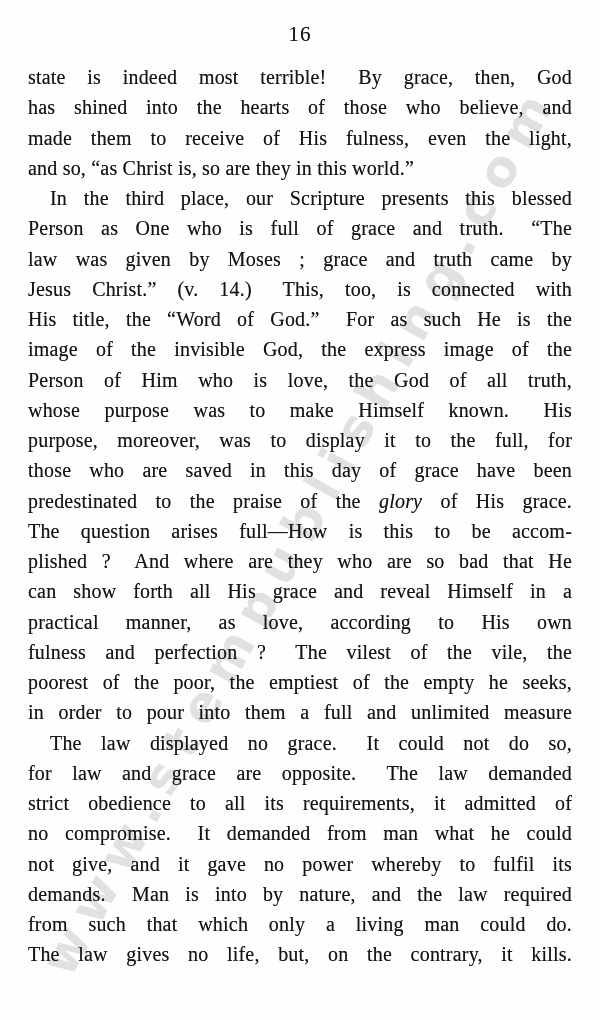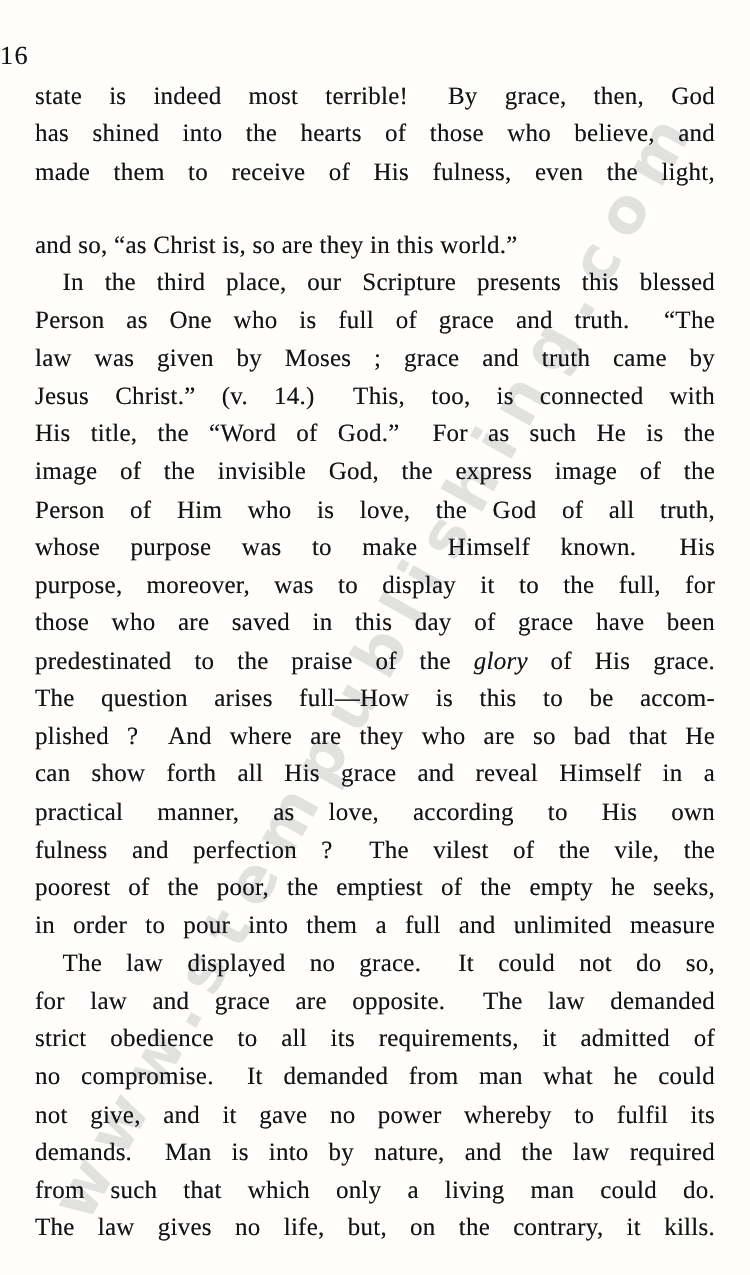--- a/index.html
+++ b/index.html
@@ -13,36 +13,35 @@
     position:absolute;top:500px;left:-245px;width:1090px;
     transform:rotate(-61deg);
     text-align:center;white-space:nowrap;
     font-family:"DejaVu Sans", sans-serif;
     font-size:50px;font-weight:bold;letter-spacing:13px;
     color:#dcdcdc;opacity:.85;
     user-select:none;
   }
   .page-number{
     position:absolute;top:22px;left:0;right:0;
-    text-align:left;
+    text-align:center;
     font-size:21px;letter-spacing:1px;color:#151515;
     text-shadow:0 0 .5px rgba(0,0,0,.5);
-    margin-top:10px;
   }
   .text-block{
     position:absolute;left:28px;top:62px;width:544px;
     font-size:20px;color:#141414;letter-spacing:.2px;
     text-shadow:0 0 .5px rgba(0,0,0,.5);
   }
   .line{
     height:30.25px;line-height:30.25px;
     text-align:justify;text-align-last:justify;
     overflow:visible;
   }
-  .line.end{text-align-last:left;margin-top:28px;}
+  .line.end{text-align-last:left;}
   .line.indent{text-indent:22px;}
   .line i{font-style:italic;}
 </style>
 </head>
 <body>
 
 <div class="page">
   <div class="watermark">www.stempublishing.com</div>
   <div class="page-number">16</div>
   <div class="text-block" id="text-block">

